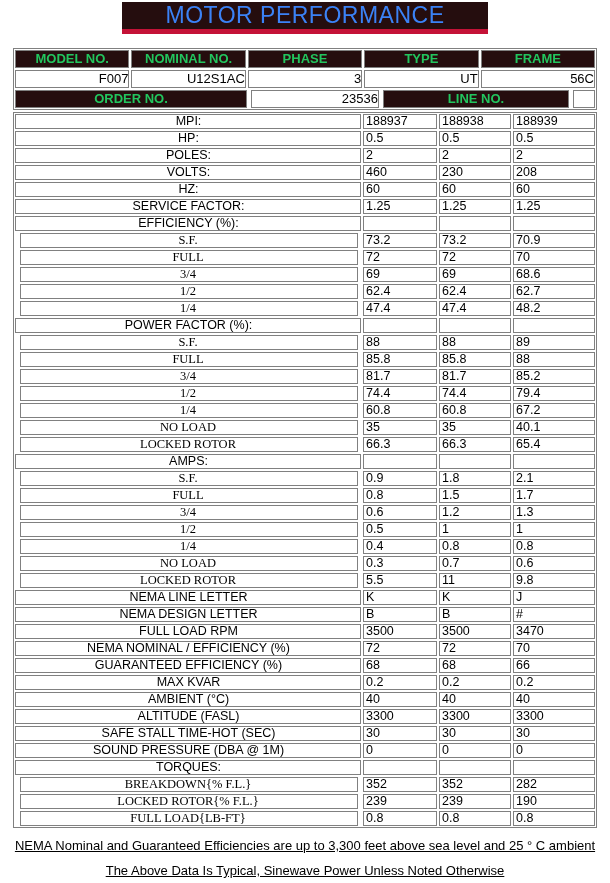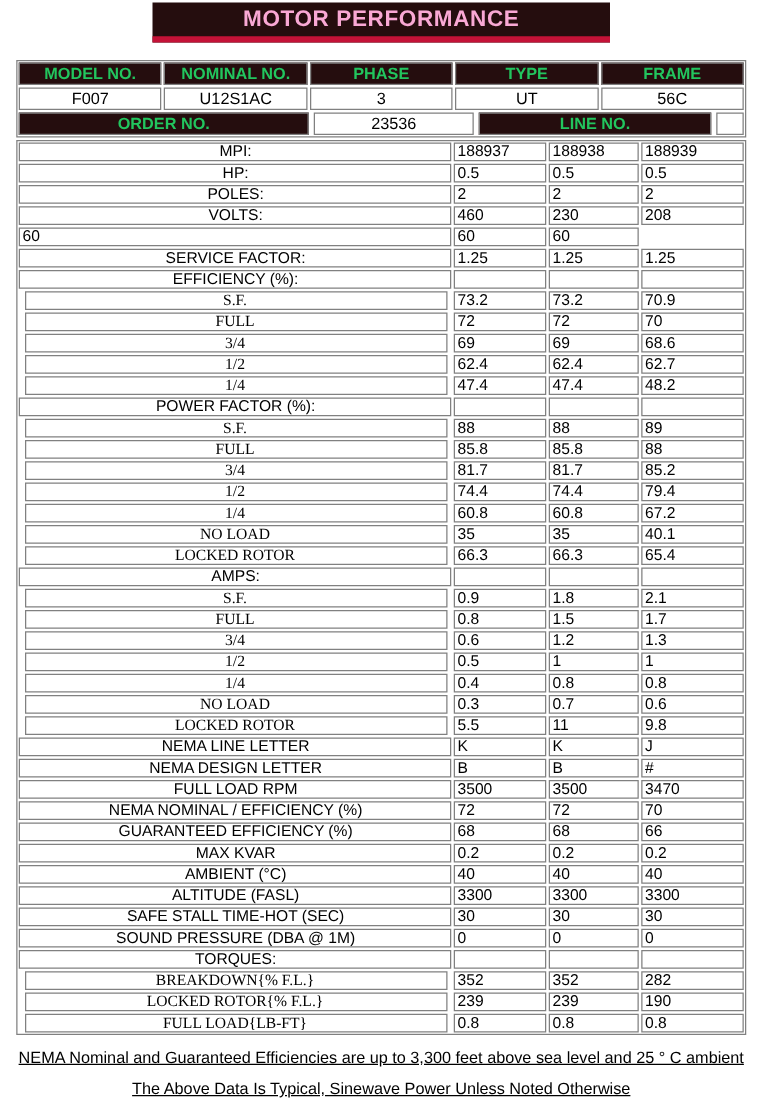--- a/index.html
+++ b/index.html
@@ -17,21 +17,21 @@
   }
   
   .banner{
     margin:2px auto 0 auto;
     width:366px;height:32px;
     background:var(--dark);
     border-bottom:5px solid var(--accent);
     display:flex;align-items:center;justify-content:center;
   }
   .banner-title{
-    color:#f9a8d4;font-weight:bold;font-size:18px;letter-spacing:.5px;
+    color:#3b82f6;font-weight:normal;font-size:23px;letter-spacing:.5px;
   }
   
   .box{
     margin:0 13px;
     border:1px solid var(--border);
     background:#ffffff;
     padding:1px;
   }
   .top-box{margin-top:14px;}
   .grid5{
@@ -47,21 +47,21 @@
   }
   .cell{
     border:1px solid var(--border);
     font-size:13px;line-height:16px;height:18px;
     overflow:hidden;white-space:nowrap;
     background:#ffffff;
   }
   .cell.dark{
     background:var(--dark);color:#22c55e;font-weight:bold;text-align:center;
   }
-  .cell.center{text-align:center;}
+  .cell.center{text-align:right;}
   
   .main-box{margin-top:2px;}
   .mtable{display:grid;row-gap:2px;}
   .trow{
     display:grid;
     grid-template-columns:346px 74px 72px 1fr;
     column-gap:2px;
   }
   .mcell{
     border:1px solid var(--border);
@@ -133,20 +133,21 @@
           <div class="mcell value">2</div>
           <div class="mcell value">2</div>
         </div>
         <div class="trow data">
           <div class="mcell label">VOLTS:</div>
           <div class="mcell value">460</div>
           <div class="mcell value">230</div>
           <div class="mcell value">208</div>
         </div>
         <div class="trow data">
+          <div class="mcell label">HZ:</div>
           <div class="mcell value">60</div>
           <div class="mcell value">60</div>
           <div class="mcell value">60</div>
         </div>
         <div class="trow data">
           <div class="mcell label">SERVICE FACTOR:</div>
           <div class="mcell value">1.25</div>
           <div class="mcell value">1.25</div>
           <div class="mcell value">1.25</div>
         </div>

